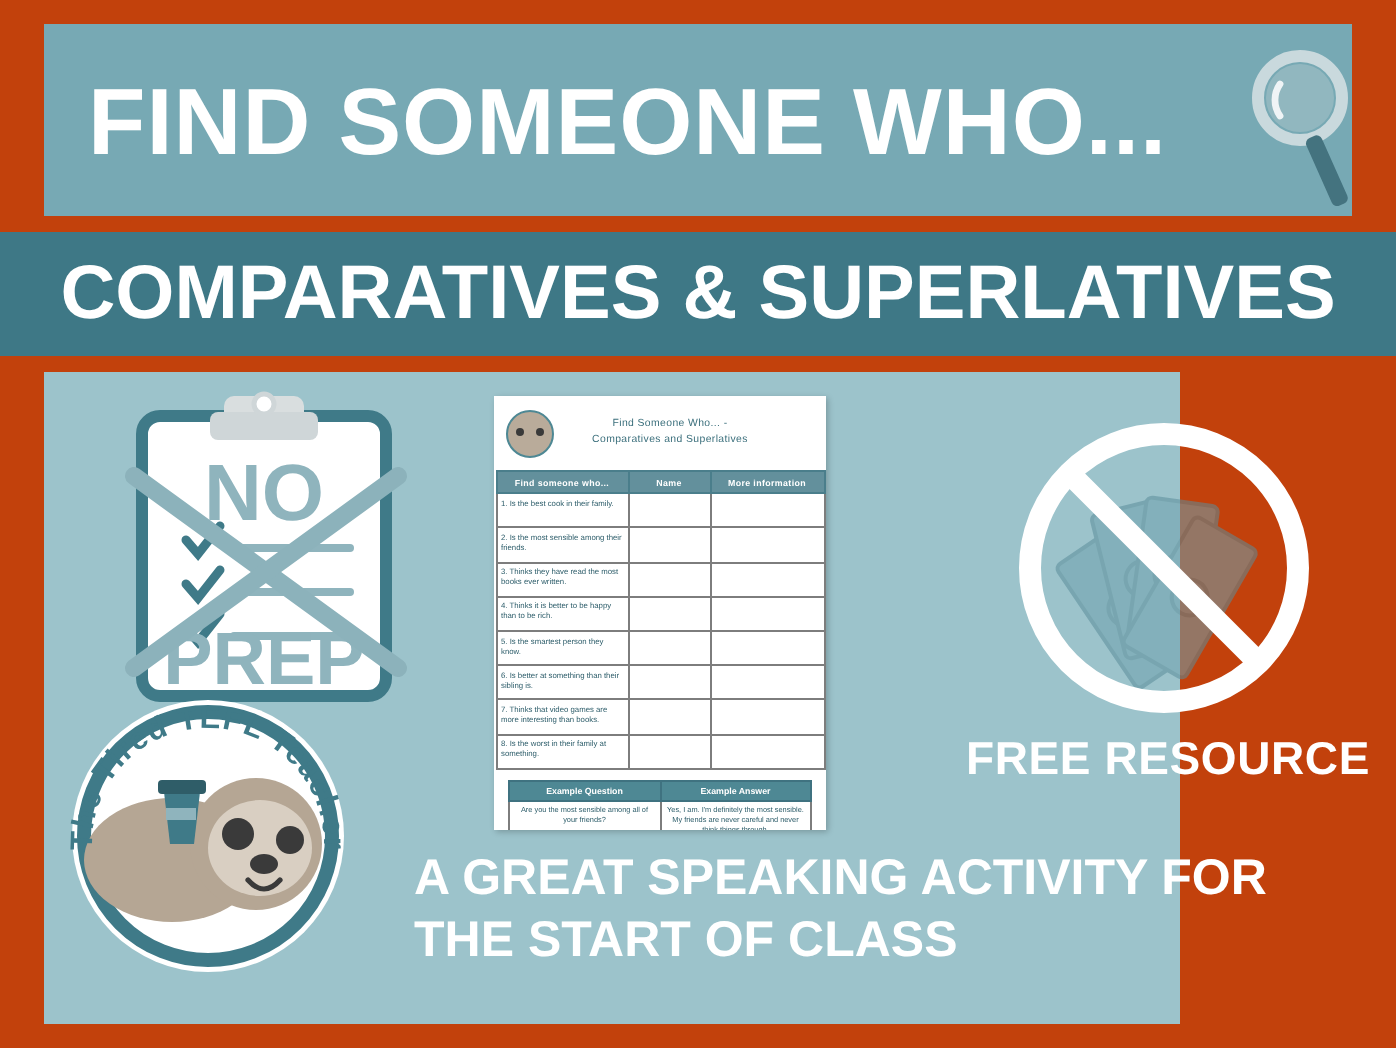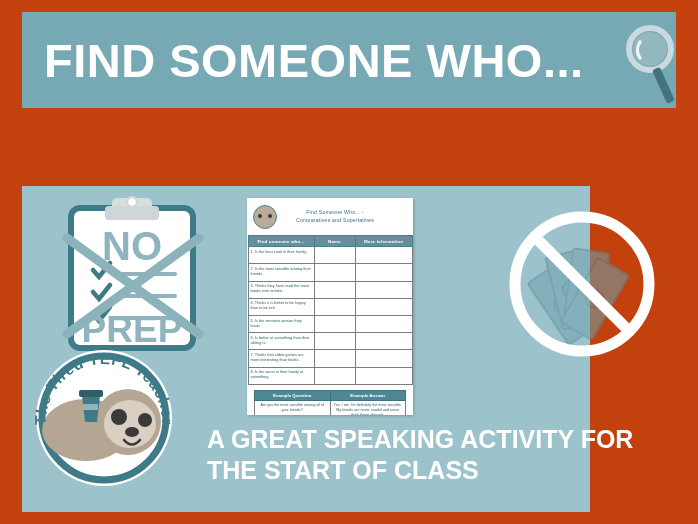--- a/index.html
+++ b/index.html
@@ -124,20 +124,23 @@
     <div class="title-main">FIND SOMEONE WHO...</div>
   </div>
 
   <svg class="magnifier" viewBox="0 0 70 86">
     <circle cx="34" cy="27" r="21" fill="none" stroke="#c9d9dd" stroke-width="6"></circle>
     <circle cx="34" cy="27" r="17" fill="#a7c3c9" opacity=".55"></circle>
     <path d="M24 20 a14 14 0 0 0 0 16" fill="none" stroke="#ffffff" stroke-width="3.4" stroke-linecap="round" opacity=".85"></path>
     <rect x="43" y="45" width="8.5" height="37" rx="3" fill="#44737f" transform="rotate(-24 47 63)"></rect>
   </svg>
 
+  <div class="band-sub">
+    <div class="title-sub">COMPARATIVES &amp; SUPERLATIVES</div>
+  </div>
 
   <div class="panel">
 
     <svg class="clipboard" viewBox="0 0 150 160">
       <rect x="14" y="14" width="122" height="140" rx="9" fill="#ffffff" stroke="#3f7a88" stroke-width="6"></rect>
       <rect x="55" y="4" width="40" height="18" rx="5" fill="#d9dedf"></rect>
       <rect x="48" y="12" width="54" height="14" rx="4" fill="#cfd6d8"></rect>
       <circle cx="75" cy="8" r="5" fill="#ffffff" stroke="#cfd6d8" stroke-width="2.5"></circle>
       <text x="75" y="66" text-anchor="middle" font-family="Liberation Sans, sans-serif" font-size="40" font-weight="700" fill="#8fb4bd">NO</text>
       <g stroke="#3f7a88" stroke-width="4.5" stroke-linecap="round" fill="none">
@@ -276,16 +279,17 @@
             <circle cx="94" cy="83" r="9" fill="none"></circle>
           </g>
         <g transform="rotate(30 90 85)">
             <rect x="88" y="50" width="36" height="74" rx="3"></rect>
             <circle cx="106" cy="87" r="9" fill="none"></circle>
           </g>
       </g>
       <circle cx="90" cy="80" r="67" fill="none" stroke="#ffffff" stroke-width="11"></circle>
       <line x1="43" y1="33" x2="137" y2="127" stroke="#ffffff" stroke-width="11" stroke-linecap="round"></line>
     </svg>
+    <div class="free-text">FREE RESOURCE</div>
 
     <div class="tagline">A GREAT SPEAKING ACTIVITY FOR THE START OF CLASS</div>
   </div>
 </div>
 
 </body></html>

